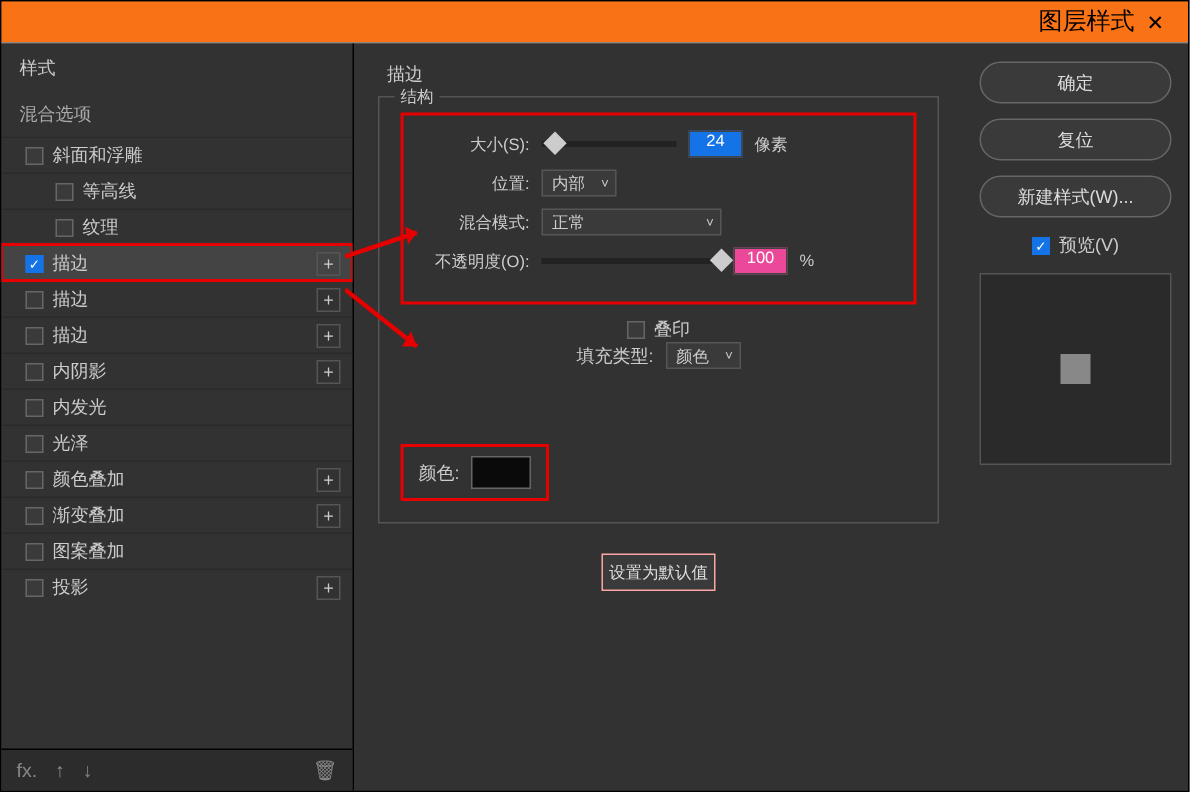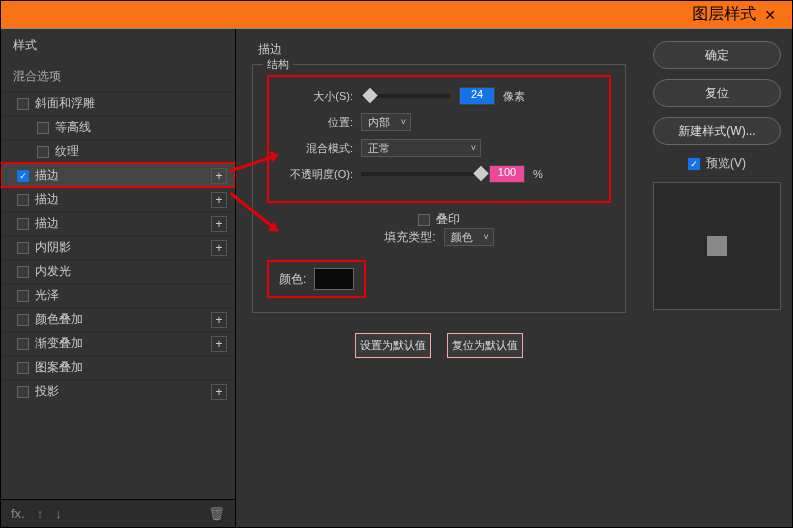--- a/index.html
+++ b/index.html
@@ -26,21 +26,21 @@
 .row { display: flex; align-items: center; gap: 8px; margin-bottom: 8px; }
 .row-label { width: 70px; text-align: right; font-size: 11px; }
 .slider { flex: 0 0 90px; height: 4px; background: #222; position: relative; }
 .slider-thumb { position: absolute; top: -4px; width: 11px; height: 11px; background: #ccc; transform: translateX(-50%) rotate(45deg); }
 .numbox { width: 36px; height: 18px; background: #ec4899; color: #fff; border: 1px solid #444; text-align: center; font-size: 11px; }
 .numbox.sel { background: #1473e6; color: #fff; }
 .unit { font-size: 11px; color: #ccc; }
 .select { height: 18px; background: #3a3a3a; border: 1px solid #555; padding: 0 18px 0 6px; font-size: 11px; position: relative; display: inline-flex; align-items: center; min-width: 50px; }
 .select .chev { position: absolute; right: 4px; top: 3px; font-size: 9px; }
 .overprint-row { display: flex; align-items: center; justify-content: center; gap: 6px; }
-.color-box { border: 2px solid #e60000; padding: 6px 10px; display: inline-flex; align-items: center; gap: 8px; }
+.color-box { border: 2px solid #e60000; padding: 6px 10px; display: inline-flex; align-items: center; gap: 8px; margin-top: 36px; }
 .color-swatch { width: 40px; height: 22px; background: #0a0a0a; border: 1px solid #666; cursor: pointer; }
 .btn-row { display: flex; gap: 16px; justify-content: center; margin-top: 20px; }
 .ps-btn { background: #3a3a3a; border: 1px solid #fca5a5; color: #ddd; padding: 4px 4px; font-size: 11px; cursor: pointer; }
 .rightcol { width: 150px; padding: 12px 10px; display: flex; flex-direction: column; gap: 10px; align-items: center; }
 .pill-btn { width: 128px; height: 28px; border-radius: 14px; border: 1px solid #666; background: #3a3a3a; color: #ddd; font-size: 12px; display: flex; align-items: center; justify-content: center; cursor: pointer; }
 .preview-chk { display: flex; align-items: center; gap: 6px; font-size: 12px; }
 .preview-box { width: 128px; height: 128px; background: #2a2a2a; border: 1px solid #555; display: flex; align-items: center; justify-content: center; }
 .preview-inner { width: 20px; height: 20px; background: #888; }
 .bottombar { height: 28px; border-top: 1px solid #000; display: flex; align-items: center; padding: 0 10px; gap: 12px; color: #888; font-size: 12px; background: #2c2c2c; }
 .bottombar .spacer { flex: 1; }
@@ -203,21 +203,20 @@
                 <span class="chev">˅</span>
               </div>
           </div>
           <div class="color-box">
             <span>颜色:</span>
             <div class="color-swatch"></div>
           </div>
         </div>
         <div class="btn-row">
           <button class="ps-btn">设置为默认值</button>
-          <button class="ps-btn">复位为默认值</button>
         </div>
       </div>
       <svg class="arrow" style="left:-6px;top:122px;" width="60" height="40">
           <line x1="0" y1="20" x2="48" y2="4" stroke="#e60000" stroke-width="3"></line>
           <polygon points="48,4 40,0 42,12" fill="#e60000"></polygon>
         </svg>
       <svg class="arrow" style="left:-6px;top:162px;" width="60" height="60">
           <line x1="0" y1="2" x2="48" y2="40" stroke="#e60000" stroke-width="3"></line>
           <polygon points="48,40 38,40 44,30" fill="#e60000"></polygon>
         </svg>

